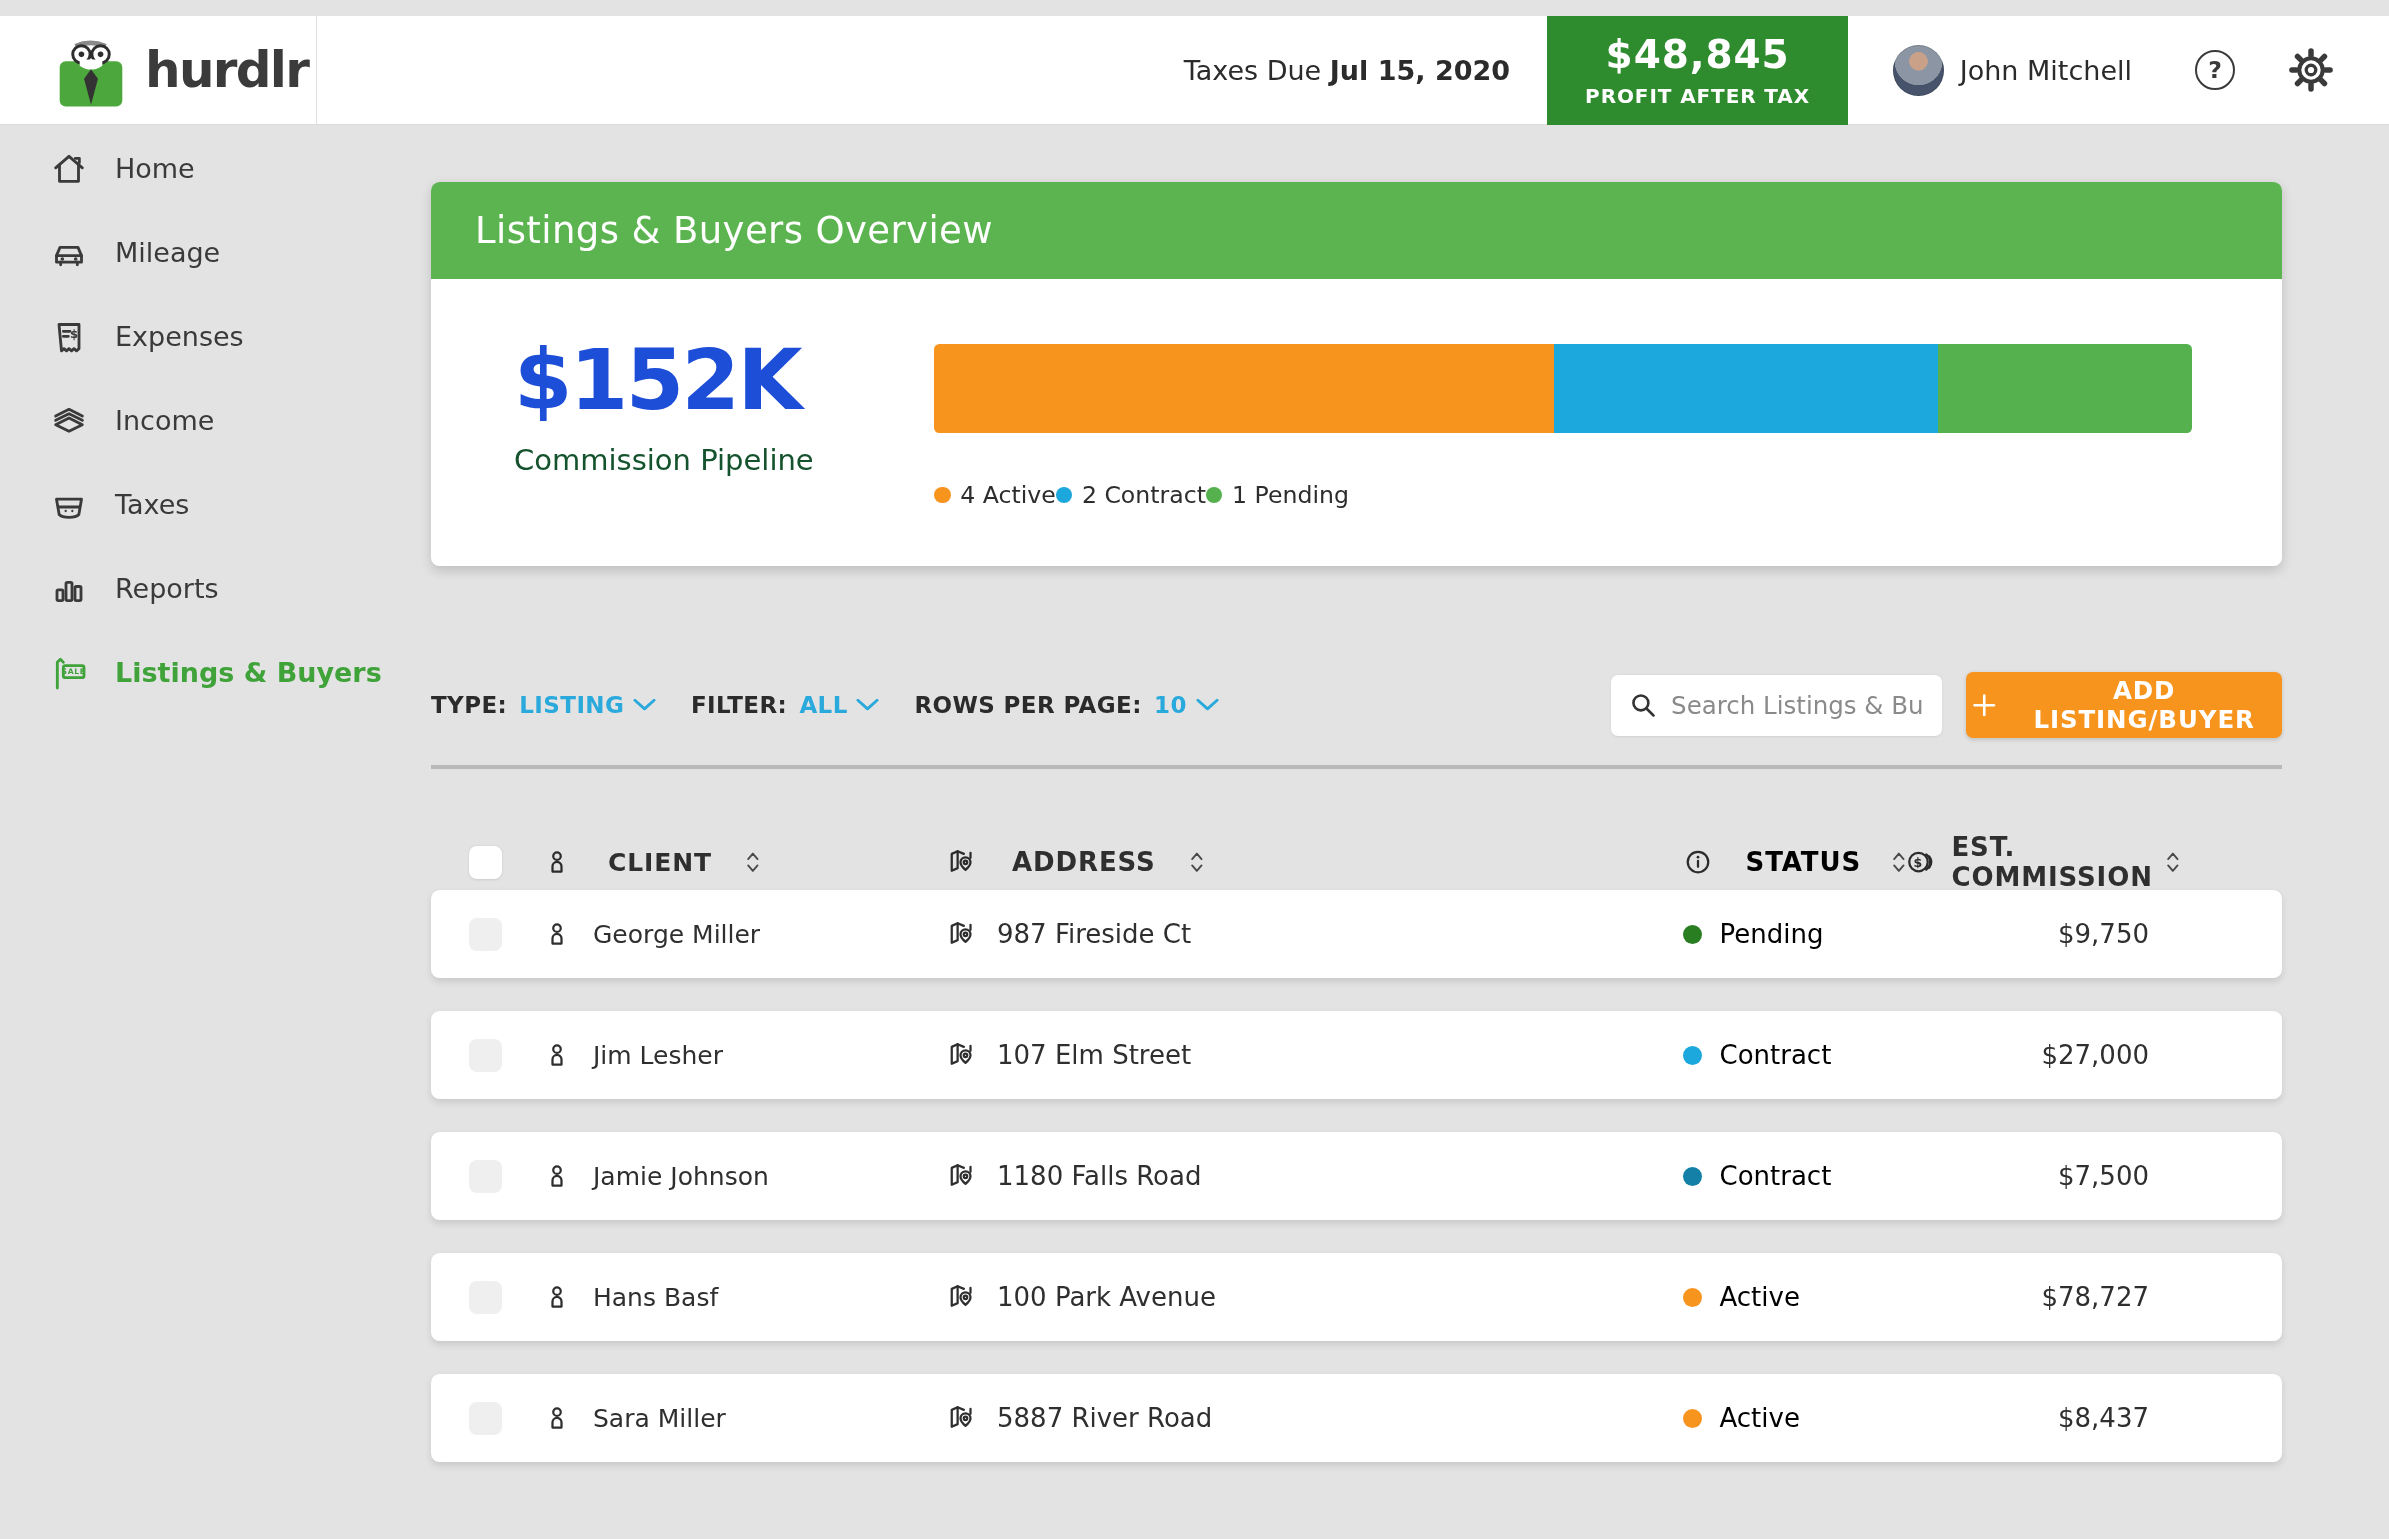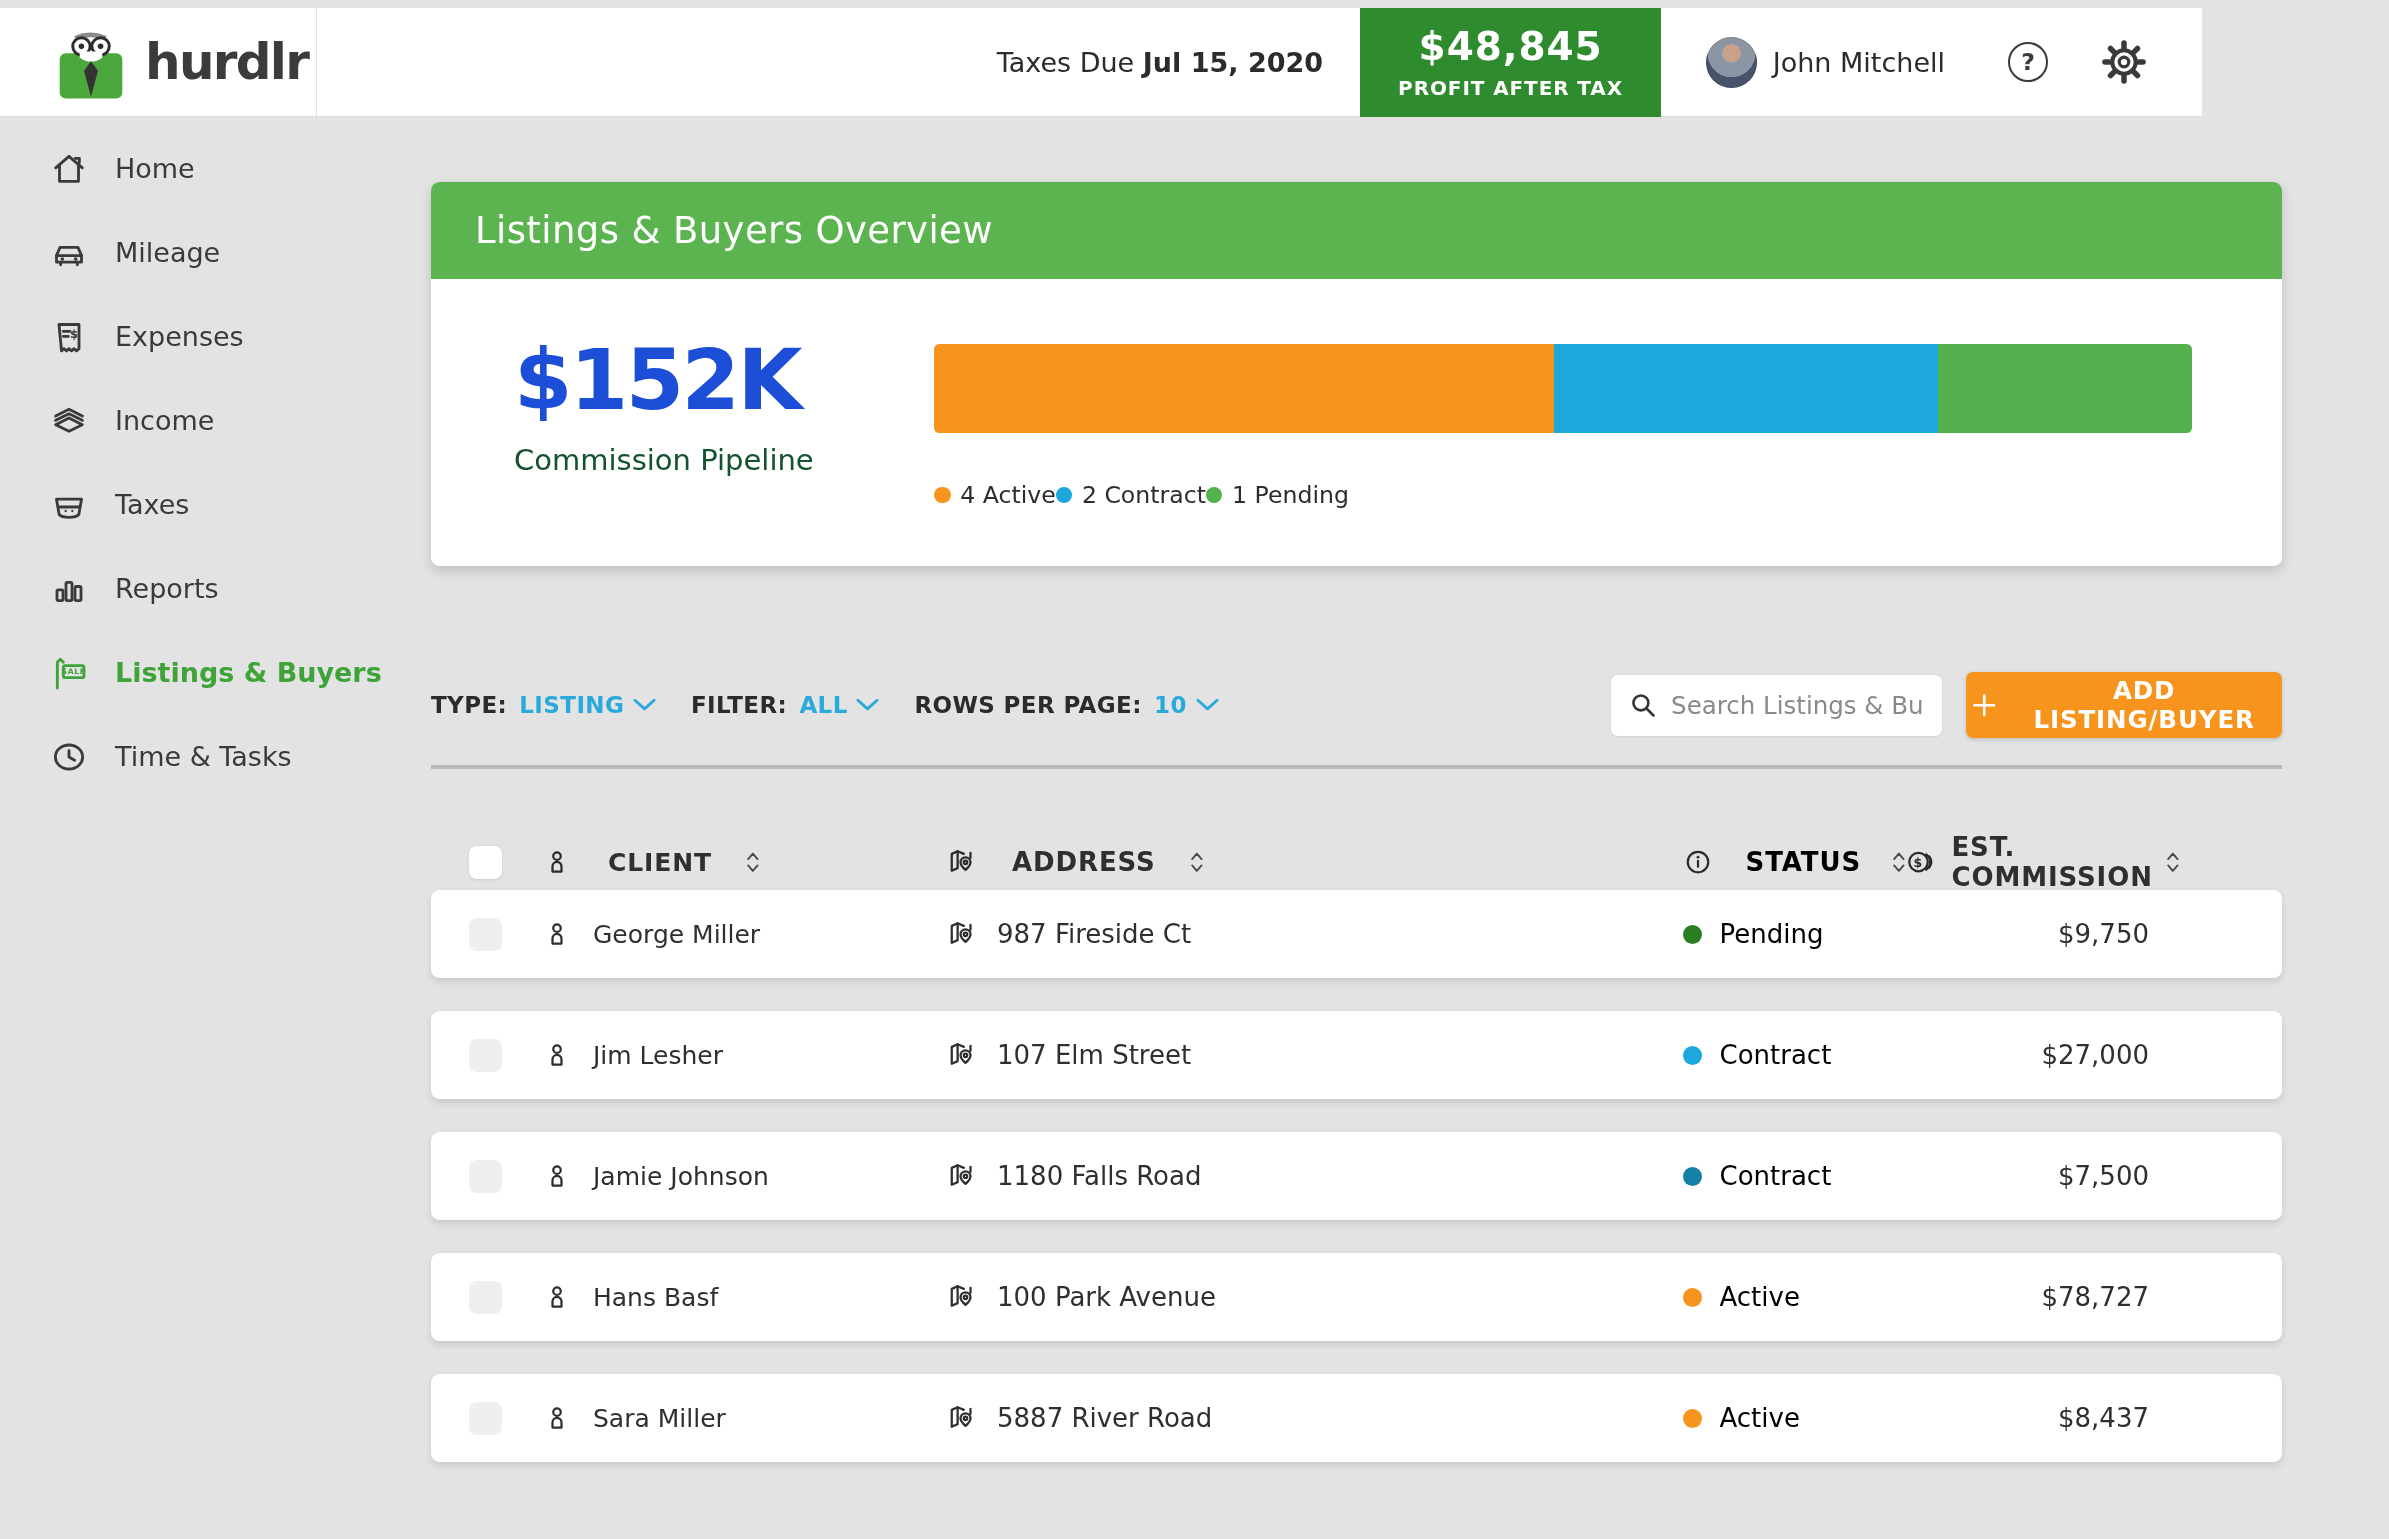--- a/index.html
+++ b/index.html
@@ -6,21 +6,21 @@
   html,body { margin:0; padding:0; }
   body {
     width:2389px; height:1539px; position:relative; overflow:hidden;
     background:#e3e3e3; color:#333;
     font-family:"DejaVu Sans","Liberation Sans",sans-serif;
   }
   svg { display:block; }
 
   
   .topbar {
-    position:absolute; top:8px; left:0; width:2202px; height:109px;
+    position:absolute; top:16px; left:0; width:2389px; height:109px;
     background:#fff; display:flex; align-items:stretch; z-index:5;
     border-bottom:0.9px solid #dcdcdc;
   }
   .logo-area {
     width:317px; border-right:1.7px solid #e2e2e2;
     display:flex; align-items:center; padding-left:51px; gap:14px; cursor:pointer;
   }
   .wordmark { font-size:50px; font-weight:700; color:#3b3b3b; letter-spacing:-1.7px; }
   .topbar-right { flex:1; display:flex; align-items:center; justify-content:flex-end; }
   .taxes-due { font-size:27px; color:#2b2b2b; margin-right:37px; white-space:nowrap; }
@@ -254,29 +254,20 @@
     <span class="s-icon">
       <svg viewBox="0 0 24 24" width="40" height="40" fill="none" stroke="currentColor" stroke-width="1.7" stroke-linecap="round" stroke-linejoin="round" style="font-size:31px">
         <path d="M5 21 V5.5 L6.8 3.8 8.6 5.5"></path>
         <rect x="8.6" y="7.6" width="12.4" height="7.2" rx="1.2"></rect>
         <text x="14.8" y="12.7" font-size="4.6" font-weight="bold" letter-spacing=".4" fill="currentColor" stroke="none" text-anchor="middle">SALE</text>
       </svg>
     </span>
     <span>Listings &amp; Buyers</span>
   </div>
 
-  <div class="side-item">
-    <span class="s-icon">
-      <svg viewBox="0 0 24 24" width="40" height="40" fill="none" stroke="currentColor" stroke-width="1.7" stroke-linecap="round" stroke-linejoin="round">
-        <ellipse cx="12" cy="12" rx="8.2" ry="7.2"></ellipse>
-        <path d="M12 8.2 V12 l3.4 1.9"></path>
-      </svg>
-    </span>
-    <span>Time &amp; Tasks</span>
-  </div>
 </nav>
 
 <main class="main">
 
   <section class="overview-card">
     <div class="card-header" style="background: rgb(91, 180, 79);">
       <span>Listings &amp; Buyers Overview</span>
     </div>
     <div class="card-body">
       <div class="pipe-left">

